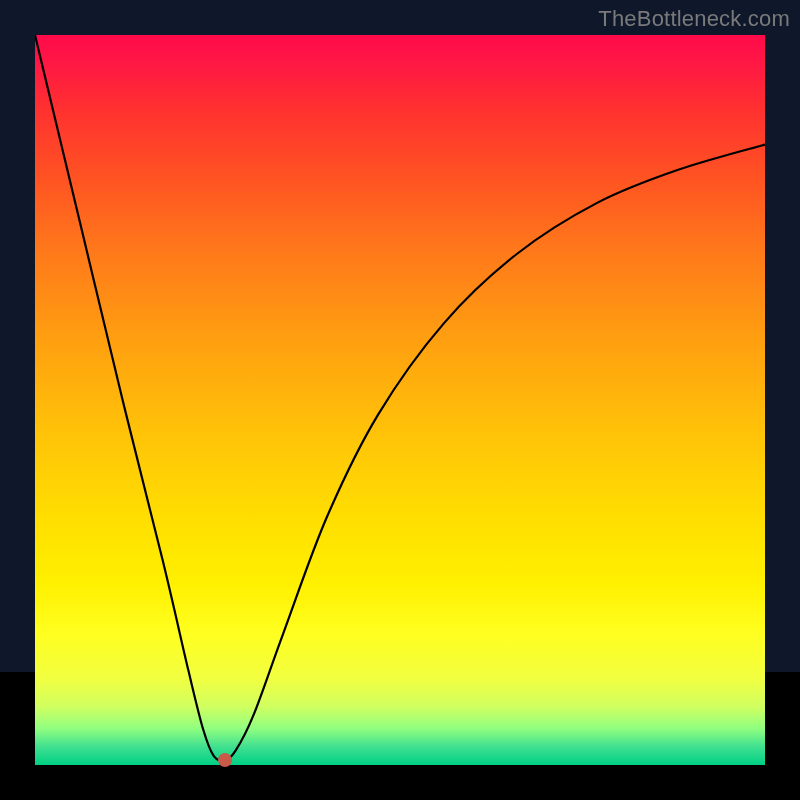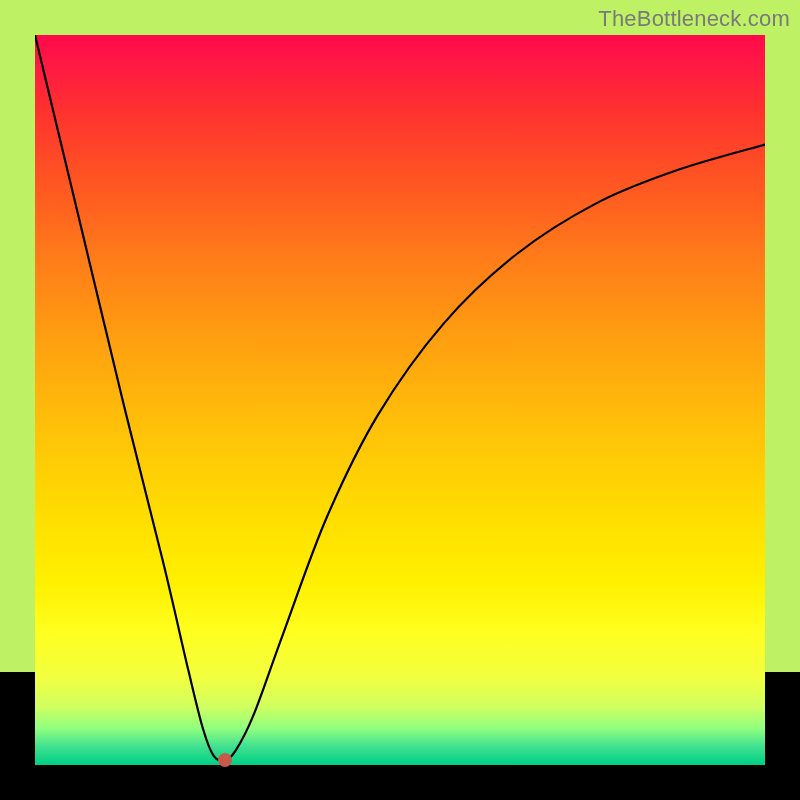--- a/index.html
+++ b/index.html
@@ -7,21 +7,21 @@
     width: 800px;
     height: 800px;
     overflow: hidden;
     font-family: Arial, Helvetica, sans-serif;
     background: #000;
   }
   .container {
     position: relative;
     width: 800px;
     height: 672px;
-    background: #bef264;
+    background: #0f172a;
   }
   .plot-area {
     position: absolute;
     left: 35px;
     top: 35px;
     width: 730px;
     height: 730px;
     background: linear-gradient(to bottom,
       #ff0a4a 0%,
       #ff1844 4%,

